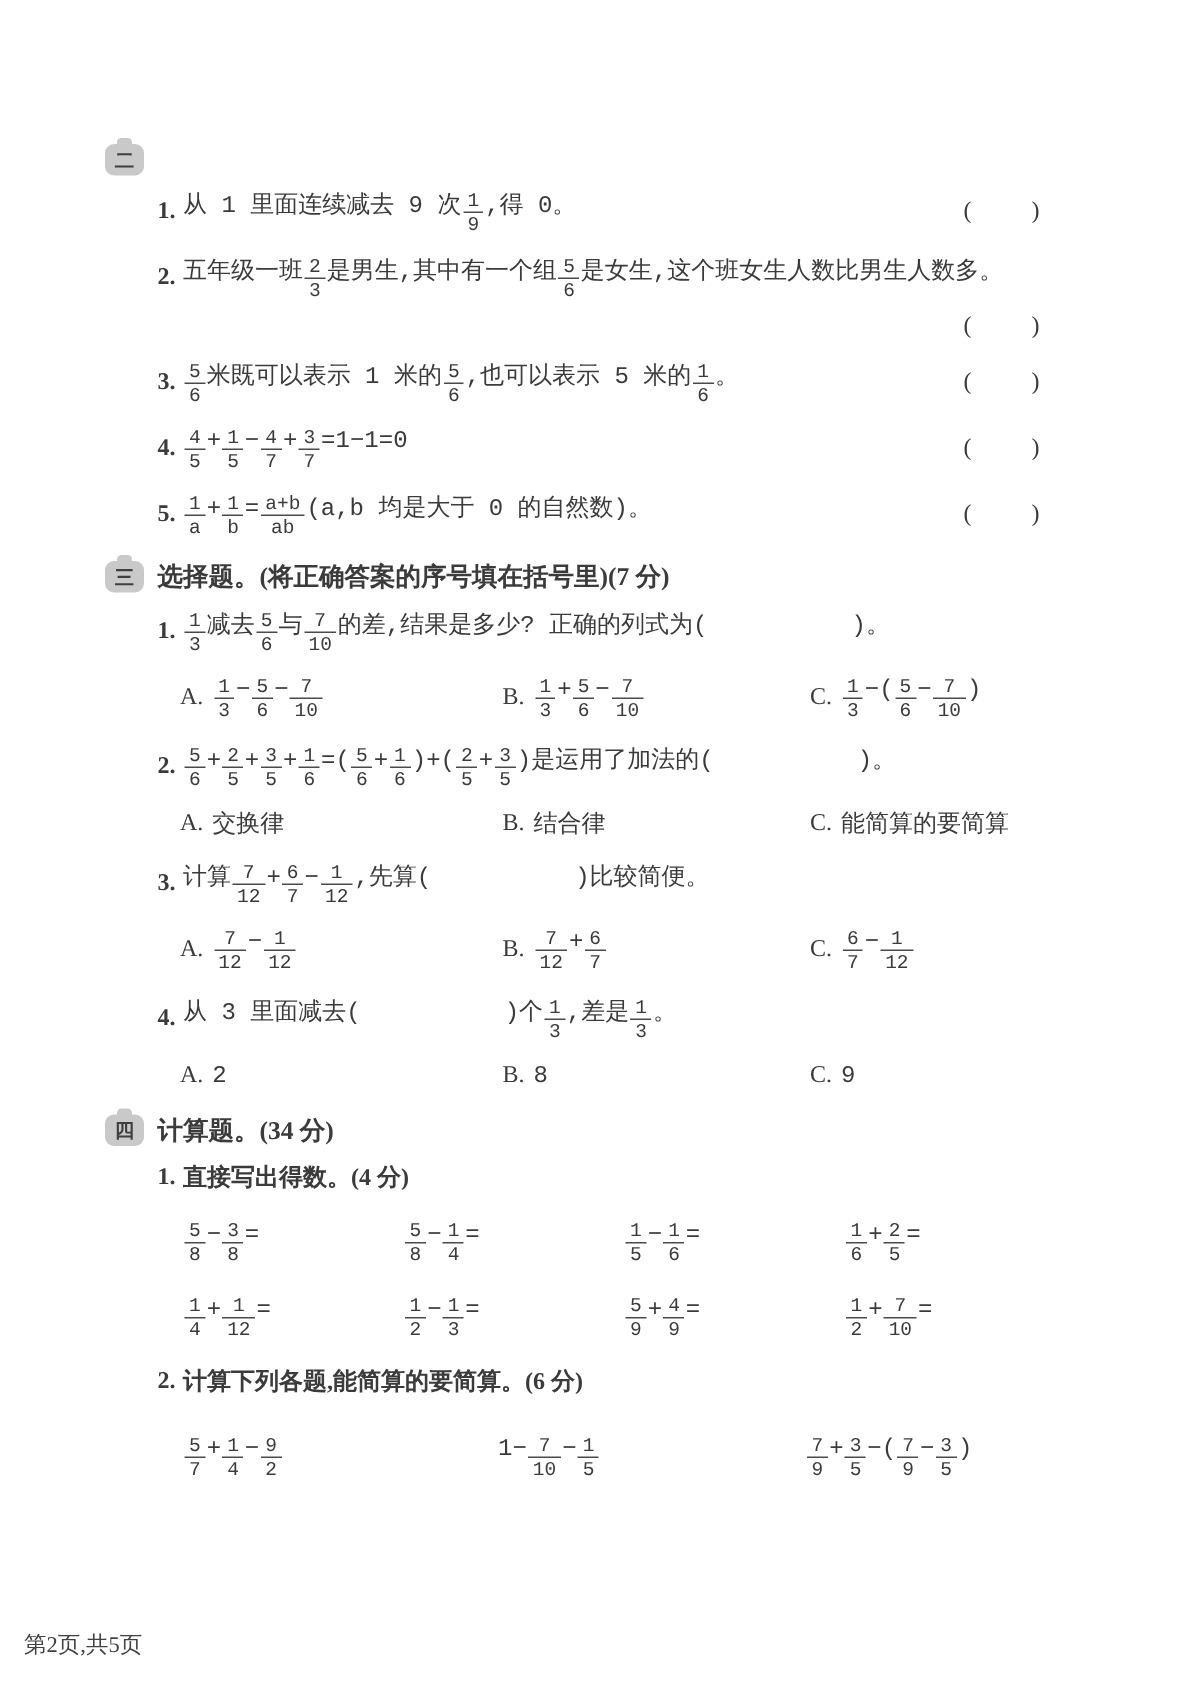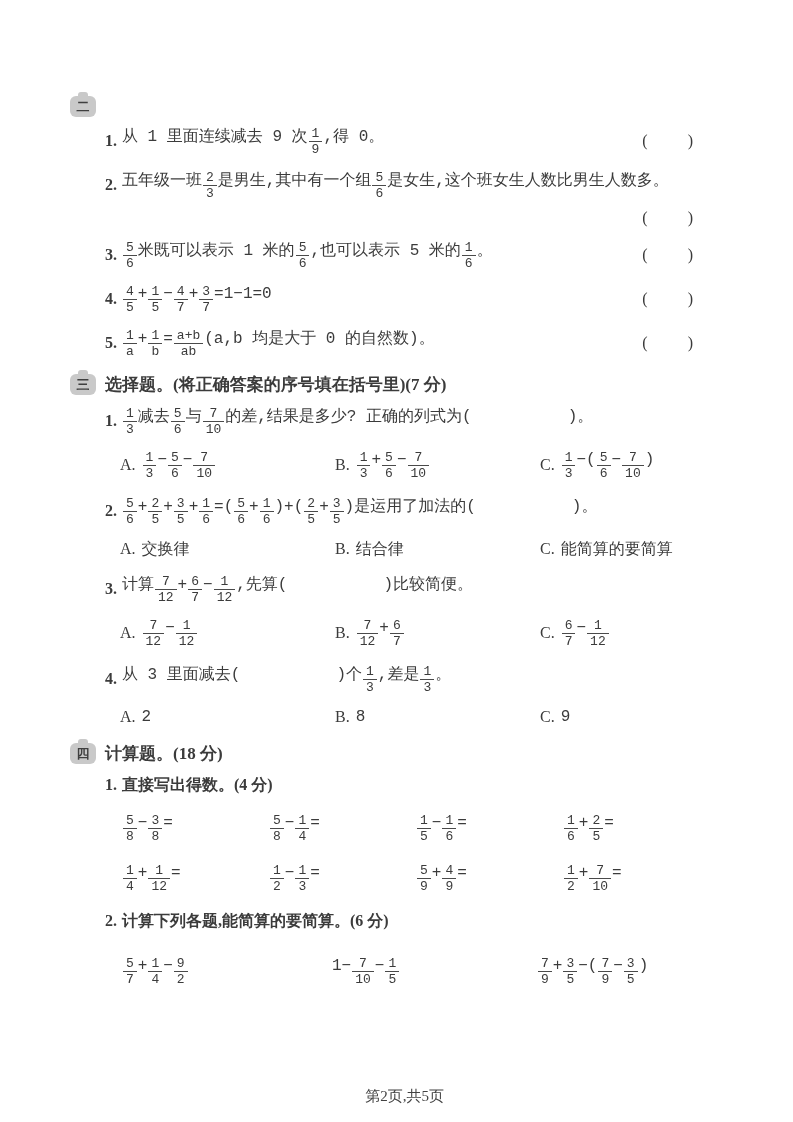--- a/index.html
+++ b/index.html
@@ -46,21 +46,21 @@
   .cq{display:flex;align-items:center;min-height:42px;margin:4px 0 2px 35px;}
   .opts{display:grid;grid-template-columns:215px 205px 1fr;align-items:center;min-height:42px;margin-left:50px;}
   .opts.text-opts{min-height:30px;}
   .opt{display:flex;align-items:center;gap:6px;}
 
   
   .sub-head{display:flex;align-items:center;margin:8px 0 2px 35px;font-weight:bold;min-height:24px;}
   .calc4{display:grid;grid-template-columns:repeat(4,147px);align-items:center;margin:12px 0 12px 52px;min-height:38px;}
   .calc3{display:grid;grid-template-columns:210px 205px 1fr;align-items:center;margin:16px 0 0 52px;min-height:44px;}
 
-  .footer{position:absolute;left:0;right:0;bottom:16px;text-align:center;font-size:15px;color:#424242;padding-left:16px;}
+  .footer{position:absolute;left:0;right:0;bottom:16px;font-size:15px;color:#424242;padding-left:16px;}
 </style>
 </head>
 <body>
 
 <div class="page">
   <div class="content">
 
     <div>
       <div class="sec-head">
         <span class="badge">二</span>
@@ -180,21 +180,21 @@
         <span class="opt">
           <span>C.</span>
           <span class="math">9</span>
         </span>
       </div>
     </div>
 
     <div>
       <div class="sec-head">
         <span class="badge">四</span>
-        <span>计算题。(18 分)</span>
+        <span>计算题。(34 分)</span>
       </div>
 
       <div class="sub-head">
         <span class="qnum">1.</span>
         <span>直接写出得数。(4 分)</span>
       </div>
       <div class="calc4">
         <span class="math"><span class="frac"><span class="num">5</span><span class="den">8</span></span>−<span class="frac"><span class="num">3</span><span class="den">8</span></span>=</span>
         <span class="math"><span class="frac"><span class="num">5</span><span class="den">8</span></span>−<span class="frac"><span class="num">1</span><span class="den">4</span></span>=</span>
         <span class="math"><span class="frac"><span class="num">1</span><span class="den">5</span></span>−<span class="frac"><span class="num">1</span><span class="den">6</span></span>=</span>

